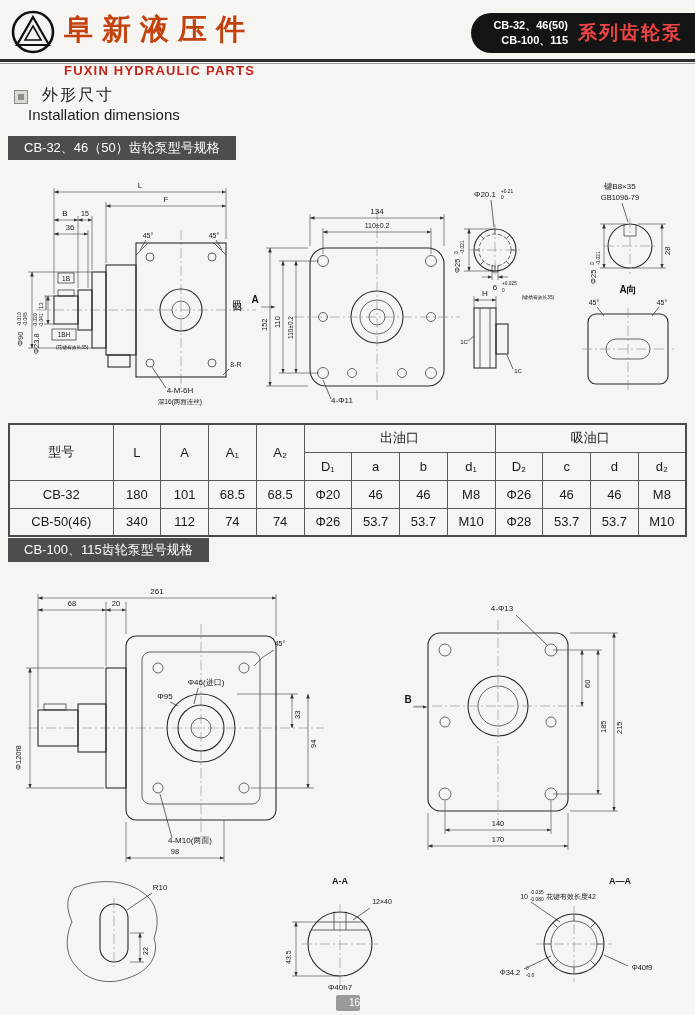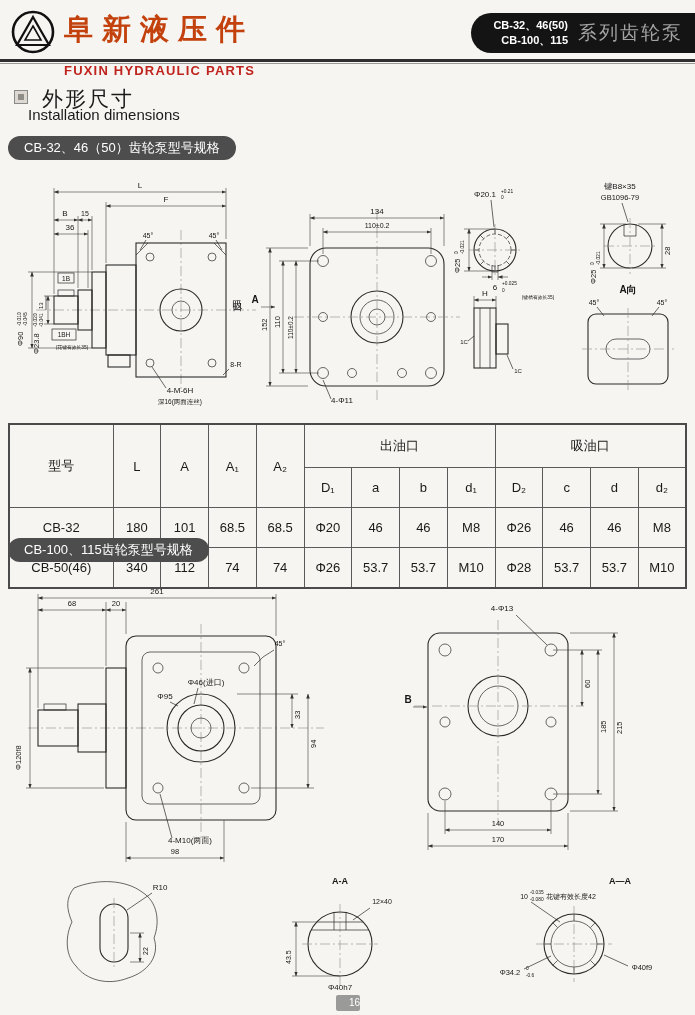--- a/index.html
+++ b/index.html
@@ -5,48 +5,48 @@
   *{margin:0;padding:0;box-sizing:border-box;}
   body{background:#ffffff;font-family:"Liberation Sans","DejaVu Sans",sans-serif;}
   .page{position:relative;width:695px;height:1015px;background:#f7f5f1;color:#1a1a1a;overflow:hidden;}
   
   .logo{position:absolute;left:10px;top:9px;}
   .brand{position:absolute;left:64px;top:10px;}
   .brand-cn{font-size:29px;font-weight:bold;letter-spacing:9px;color:#c2410c;white-space:nowrap;}
   .brand-en{font-size:13px;font-weight:bold;letter-spacing:1.2px;color:#c0241f;margin-top:13px;}
   .badge{position:absolute;right:0;top:13px;height:40px;background:#141414;border-radius:20px 0 0 20px;display:flex;align-items:center;gap:10px;padding:0 12px 0 22px;}
   .badge-lines{display:flex;flex-direction:column;align-items:flex-end;color:#fff;font-size:11px;font-weight:bold;line-height:1.35;white-space:nowrap;}
-  .badge-suffix{color:#a3a3a3;font-size:19px;font-weight:normal;letter-spacing:2px;white-space:nowrap;}
+  .badge-suffix{color:#ef4444;font-size:19px;font-weight:bold;letter-spacing:2px;white-space:nowrap;}
   .divider{position:absolute;left:0;top:59px;width:695px;height:5px;border-top:3px solid #2f2f2f;border-bottom:1px solid #9a9a9a;}
   
   .section-mark{position:absolute;left:14px;top:90px;width:14px;height:14px;border:1px solid #8a8a8a;background:#ddd9d2;}
   .section-mark::after{content:"";position:absolute;left:3px;top:3px;width:6px;height:6px;background:#8f8d88;}
-  .sec-cn{position:absolute;left:42px;top:85px;font-size:21px;letter-spacing:2px;}
+  .sec-cn{position:absolute;left:42px;top:85px;font-size:16px;letter-spacing:2px;}
   .sec-en{position:absolute;left:28px;top:106px;font-size:15px;}
   
-  .banner{position:absolute;left:8px;background:#4d4d4d;color:#fff;font-size:13px;line-height:24px;padding:0 16px;border-radius:12px;white-space:nowrap;}
+  .banner{position:absolute;left:8px;background:#4d4d4d;color:#fff;font-size:13px;line-height:24px;padding:0 16px;border-radius:0;white-space:nowrap;}
   #banner1{top:136px;}
   #banner2{top:538px;}
   
   #svg1{position:absolute;left:8px;top:166px;}
   #svg2{position:absolute;left:8px;top:578px;}
   #svg3{position:absolute;left:8px;top:870px;}
   .ol{fill:none;stroke:#2a2a2a;stroke-width:1.1;}
   .th{fill:none;stroke:#2a2a2a;stroke-width:0.7;}
   .cl{fill:none;stroke:#8a8a8a;stroke-width:0.6;stroke-dasharray:10 3 2 3;}
   .dm{fill:none;stroke:#3c3c3c;stroke-width:0.6;}
   .hd{stroke-dasharray:4 2;}
   svg text{fill:#161616;font-size:9px;font-family:"Liberation Sans","DejaVu Sans",sans-serif;}
   .t5{font-size:4.8px;}.t6{font-size:6px;}.t65{font-size:6.5px;}.t7{font-size:7px;}
   .t75{font-size:7.5px;}.t8{font-size:8px;}.t9{font-size:9px;}.t10{font-size:10px;}
   .mid{text-anchor:middle;}.end{text-anchor:end;}.bold{font-weight:bold;}
   .port{position:absolute;left:230px;top:292px;writing-mode:vertical-rl;font-size:10px;letter-spacing:3px;color:#1a1a1a;}
   
   .spec{position:absolute;left:8px;top:423px;width:679px;border-collapse:collapse;border:2px solid #4a4a4a;table-layout:fixed;}
-  .spec td{border:1px solid #5a5a5a;text-align:center;vertical-align:middle;font-size:13px;height:28px;padding:12px 2px;}
+  .spec td{border:1px solid #5a5a5a;text-align:center;vertical-align:middle;font-size:13px;height:28px;padding:4px 2px;}
   .spec col.c-model{width:104px;}
   
   .pageno{position:absolute;left:336px;top:995px;width:24px;height:16px;background:#9a9a98;color:#fff;font-size:10px;text-align:right;line-height:16px;border-radius:2px;}
 </style>
 </head>
 <body>
 
 <div class="page">
 
   <svg class="logo" width="46" height="46" viewBox="0 0 46 46">

